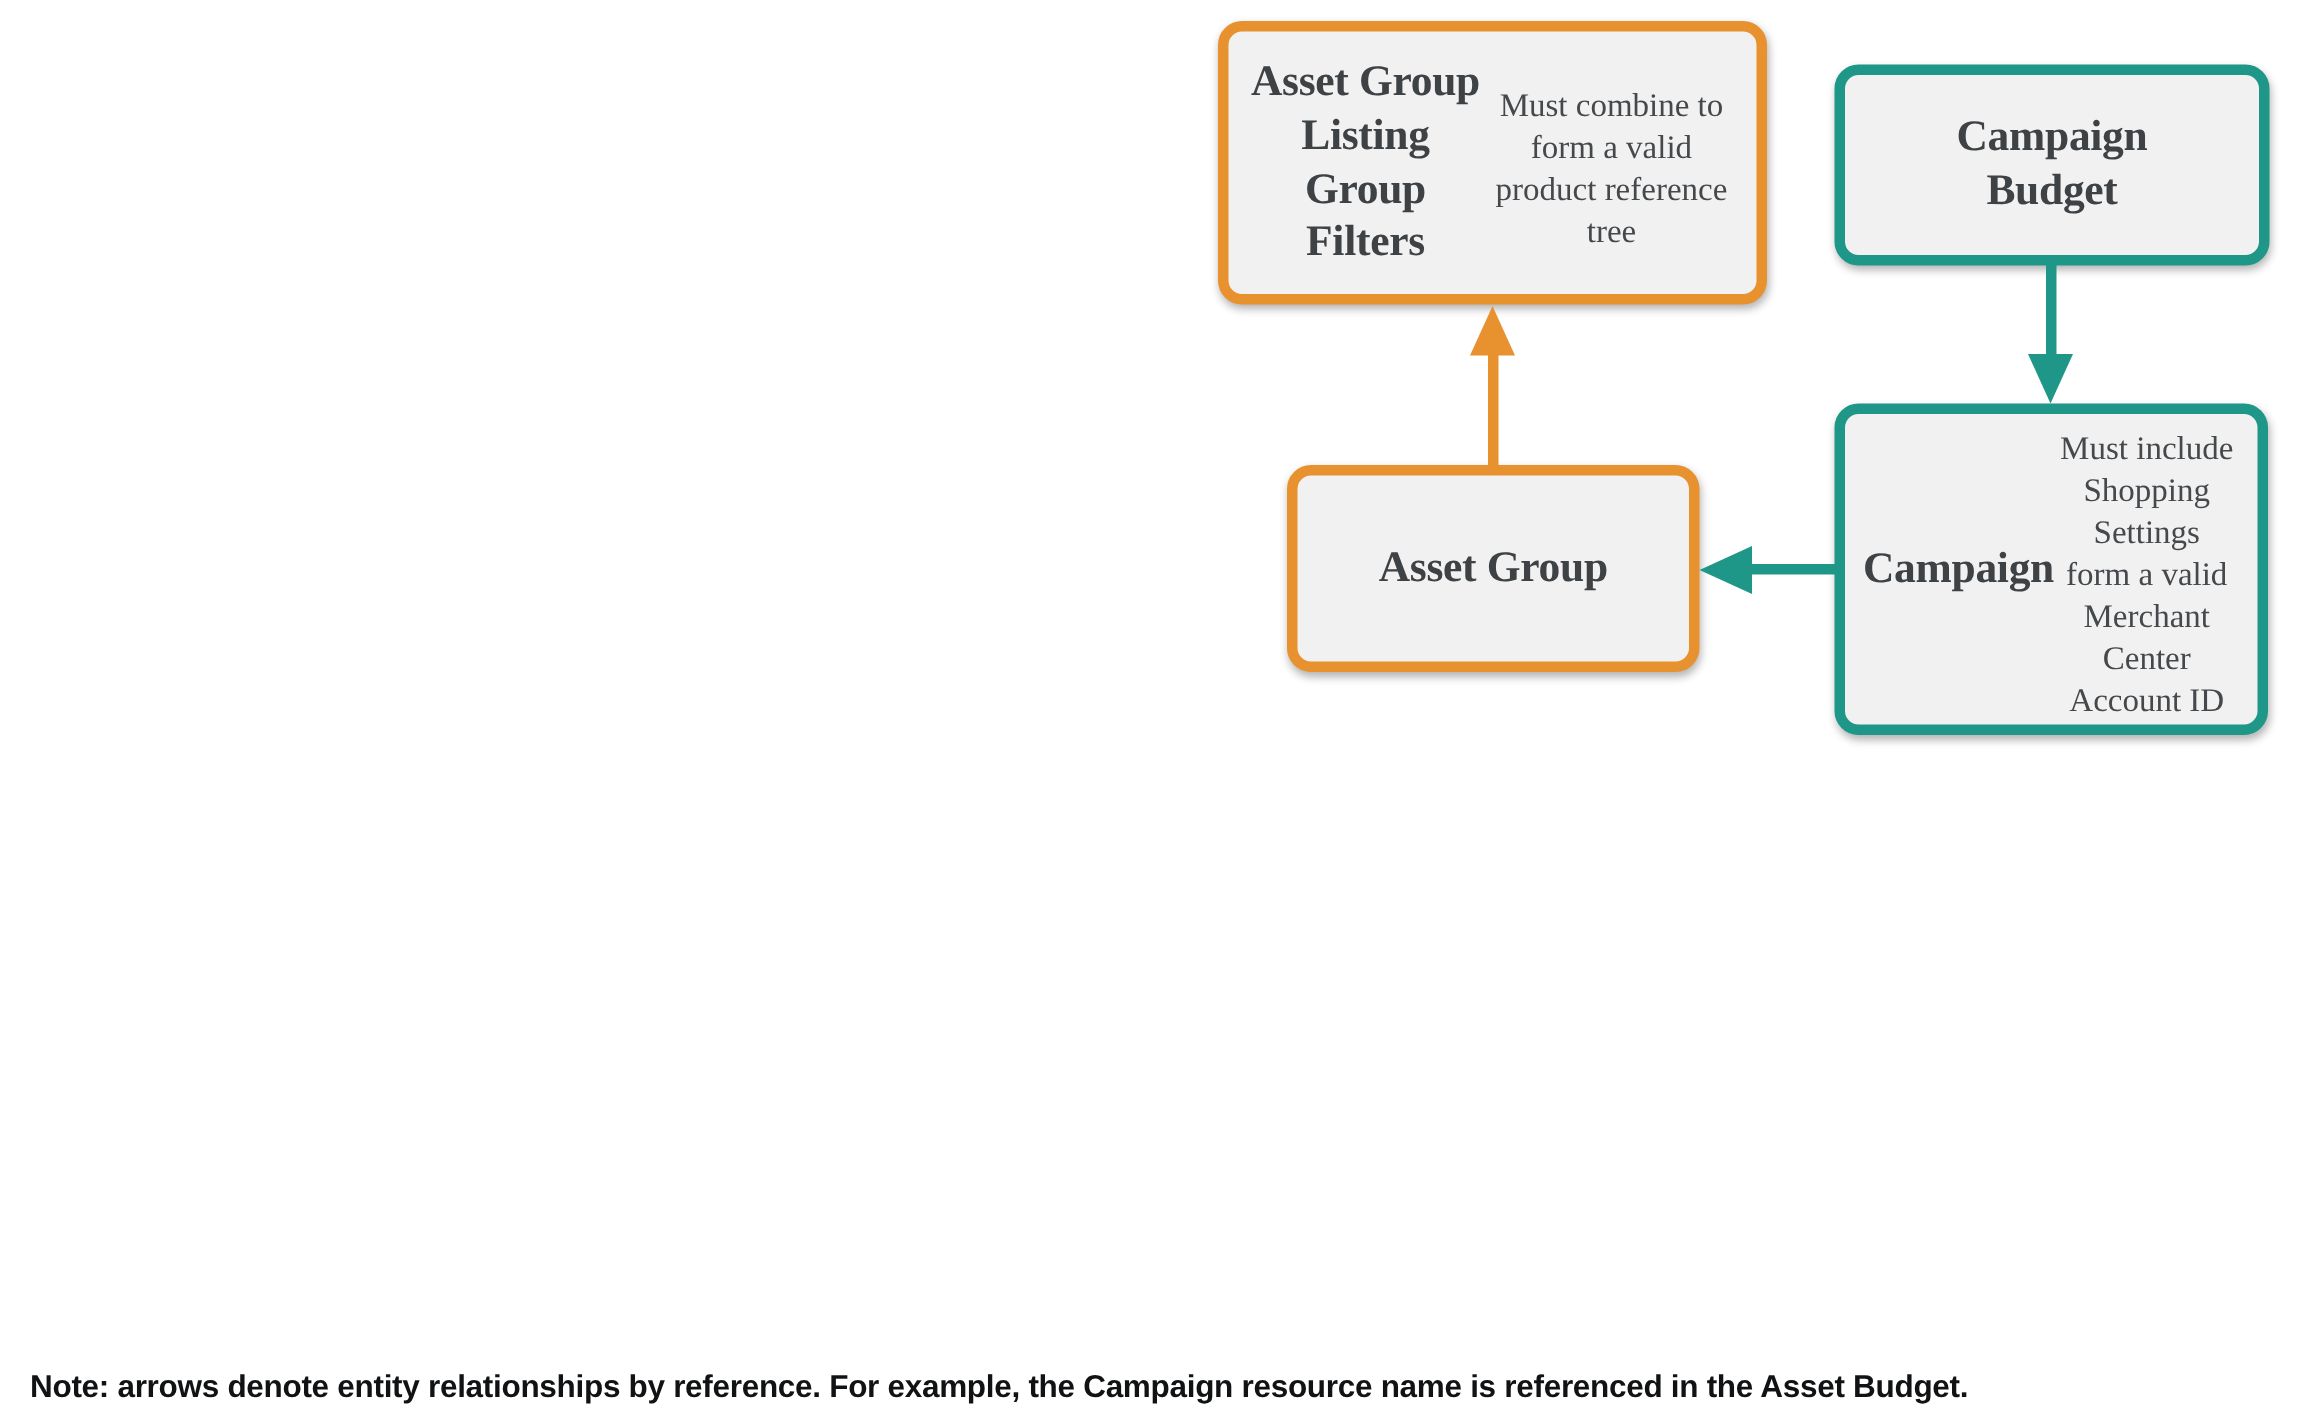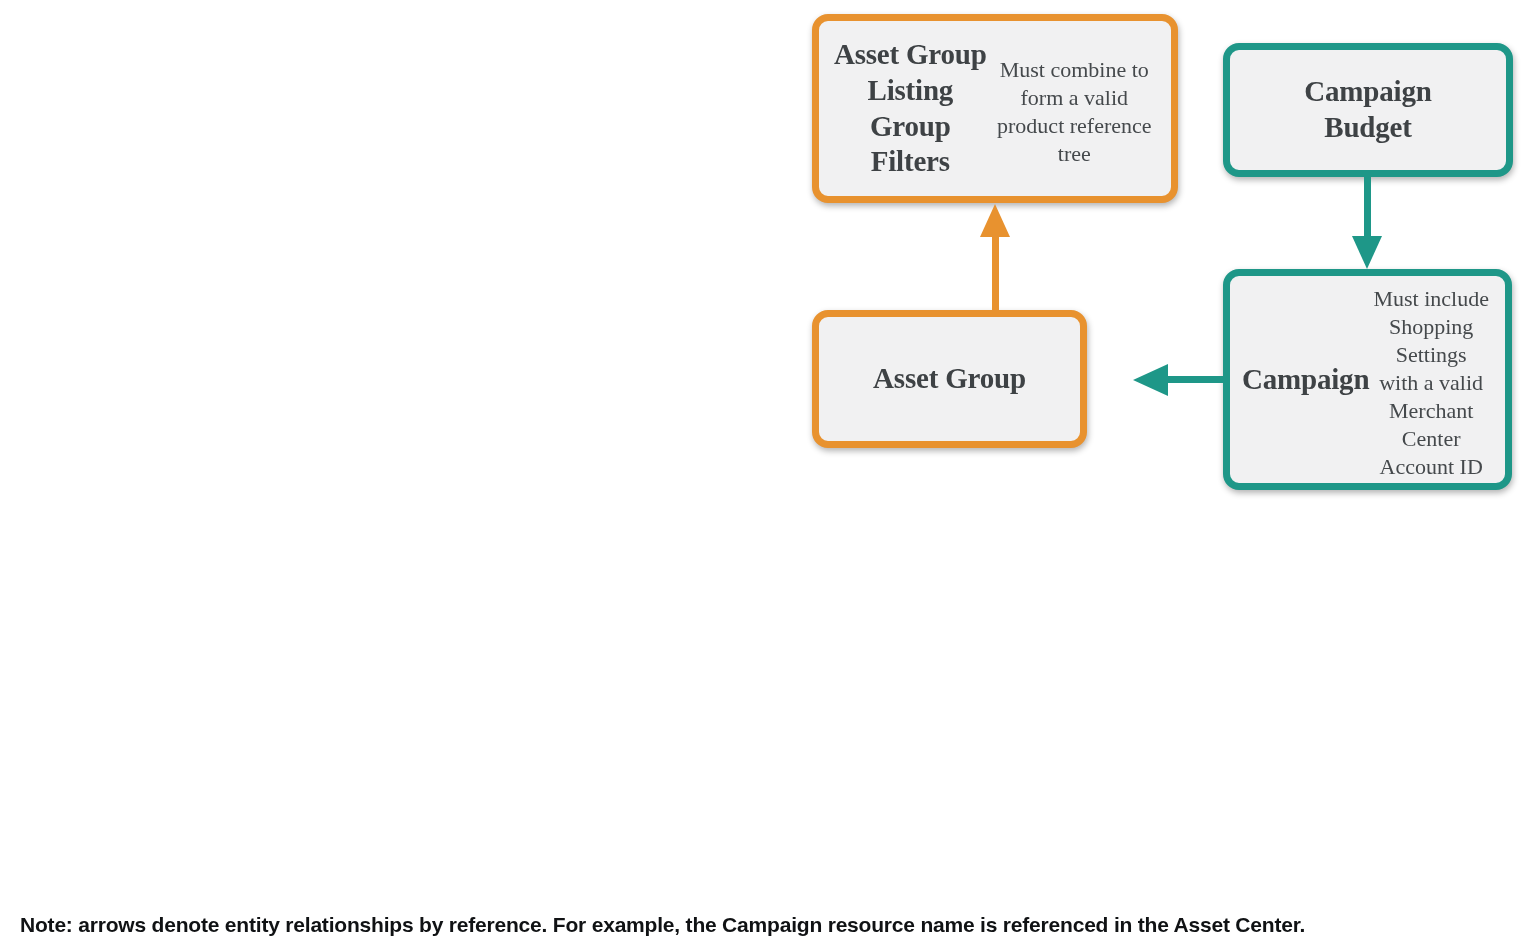--- a/index.html
+++ b/index.html
@@ -98,38 +98,38 @@
 
   <div class="node teal" style="left:1223px; top:43px; width:290px; height:134px;">
     <div class="node-title">Campaign
 Budget</div>
   </div>
 
   <div class="node teal" style="left:1223px; top:269px; width:289px; height:221px;">
     <div class="node-title">Campaign</div>
     <div class="node-subtitle">Must include
 Shopping Settings
-with a valid Merchant
+form a valid Merchant
 Center Account ID</div>
   </div>
 
-  <div class="node orange" style="left:812px; top:310px; width:275px; height:138px;">
+  <div class="node orange" style="left:858px; top:310px; width:275px; height:138px;">
     <div class="node-title">Asset Group</div>
   </div>
 
   <div>
     <div class="arrow-head head-up" style="left:980px; top:204px;"></div>
     <div class="arrow-shaft orange" style="left:992px; top:234px; width:7px; height:78px;"></div>
   </div>
 
   <div>
     <div class="arrow-shaft teal" style="left:1364px; top:176px; width:7px; height:62px;"></div>
     <div class="arrow-head head-down" style="left:1352px; top:236px;"></div>
   </div>
 
   <div>
     <div class="arrow-head head-left" style="left:1133px; top:364px;"></div>
     <div class="arrow-shaft teal" style="left:1166px; top:376px; width:58px; height:7px;"></div>
   </div>
 
-  <div class="note">Note: arrows denote entity relationships by reference. For example, the Campaign resource name is referenced in the Asset Center.</div>
+  <div class="note">Note: arrows denote entity relationships by reference. For example, the Campaign resource name is referenced in the Asset Budget.</div>
 
 </div>
 
 </body></html>

